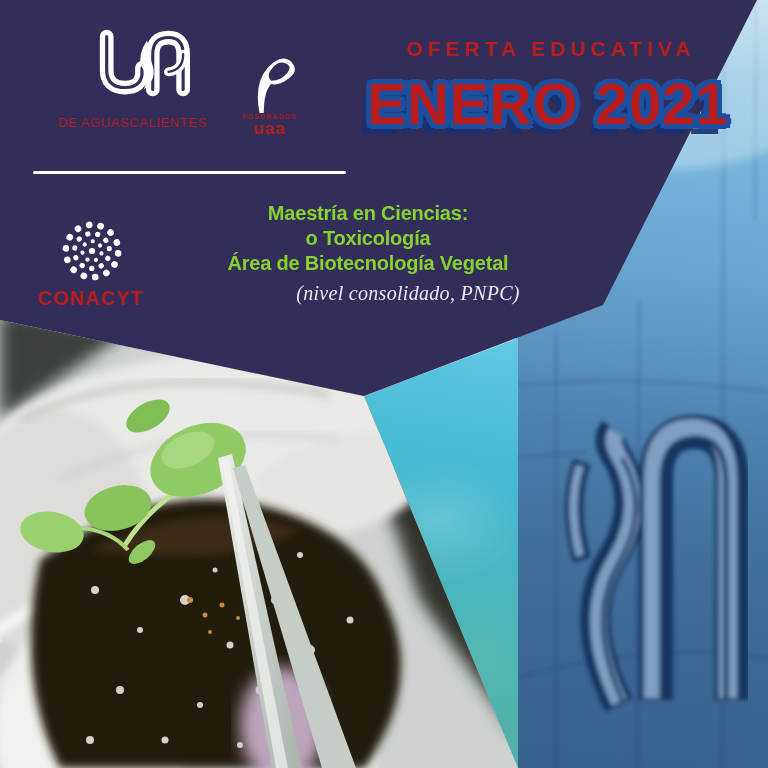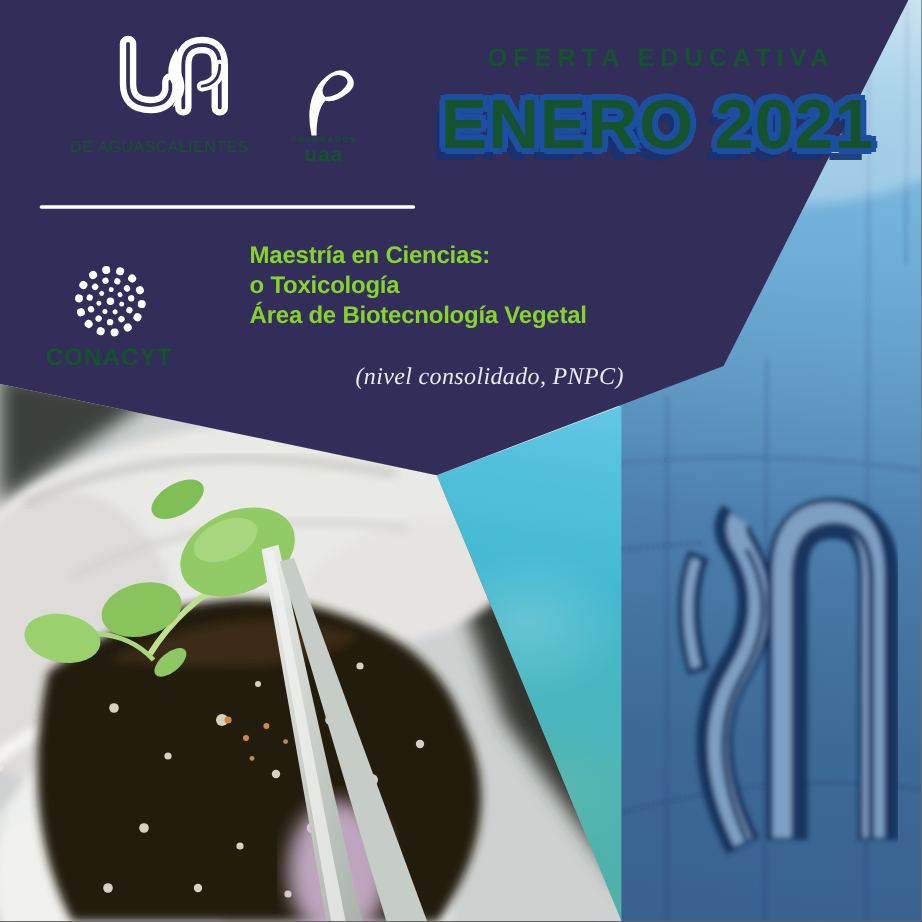--- a/index.html
+++ b/index.html
@@ -34,21 +34,21 @@
   }
   .lab svg{position:absolute;left:0;top:300px;}
 
   
   .navy{
     clip-path:polygon(0px 0px,757px 0px,603px 305px,364px 396px,0px 320px);
     background:#322e59;
   }
 
   .abs{position:absolute;}
-  .t-white{color:#14532d;}
+  .t-white{color:#b91c1c;}
 
   .uni-line1{left:28px;top:99px;width:210px;text-align:center;
     font-size:13px;font-weight:bold;letter-spacing:.4px;}
   .uni-line2{left:28px;top:115px;width:210px;text-align:center;
     font-size:13px;font-weight:normal;letter-spacing:.6px;}
 
   .posg-label{left:230px;top:113px;width:80px;text-align:center;
     font-size:6.5px;font-weight:bold;letter-spacing:1.4px;}
   .posg-uaa{left:230px;top:119px;width:80px;text-align:center;
     font-size:17px;font-weight:bold;letter-spacing:1px;}
@@ -65,23 +65,23 @@
       -8px 10px 0 rgba(24,49,112,.9);}
 
   .sep-line{left:33px;top:171px;width:313px;height:3px;background:#fff;border-radius:2px;}
 
   .beca{left:30px;top:198px;width:130px;text-align:center;
     font-size:12.5px;font-weight:bold;letter-spacing:.2px;}
   .conacyt-logo{left:53px;top:217px;}
   .conacyt-name{left:26px;top:287px;width:130px;text-align:center;
     font-size:20px;font-weight:bold;letter-spacing:1px;}
 
-  .program{left:208px;top:201px;width:320px;text-align:left;
+  .program{left:208px;top:201px;width:320px;text-align:center;
     color:#86d32e;font-size:20px;font-weight:bold;line-height:25px;letter-spacing:-.2px;}
-  .level-note{left:268px;top:303px;width:280px;text-align:center;
+  .level-note{left:268px;top:282px;width:280px;text-align:center;
     color:#ece9f3;font-family:"Liberation Serif",serif;font-style:italic;
     font-size:20px;letter-spacing:.3px;}
 </style>
 </head>
 <body>
 
 <div class="stage">
 
   <div class="building">
     <svg width="252" height="768" viewBox="0 0 252 768">

